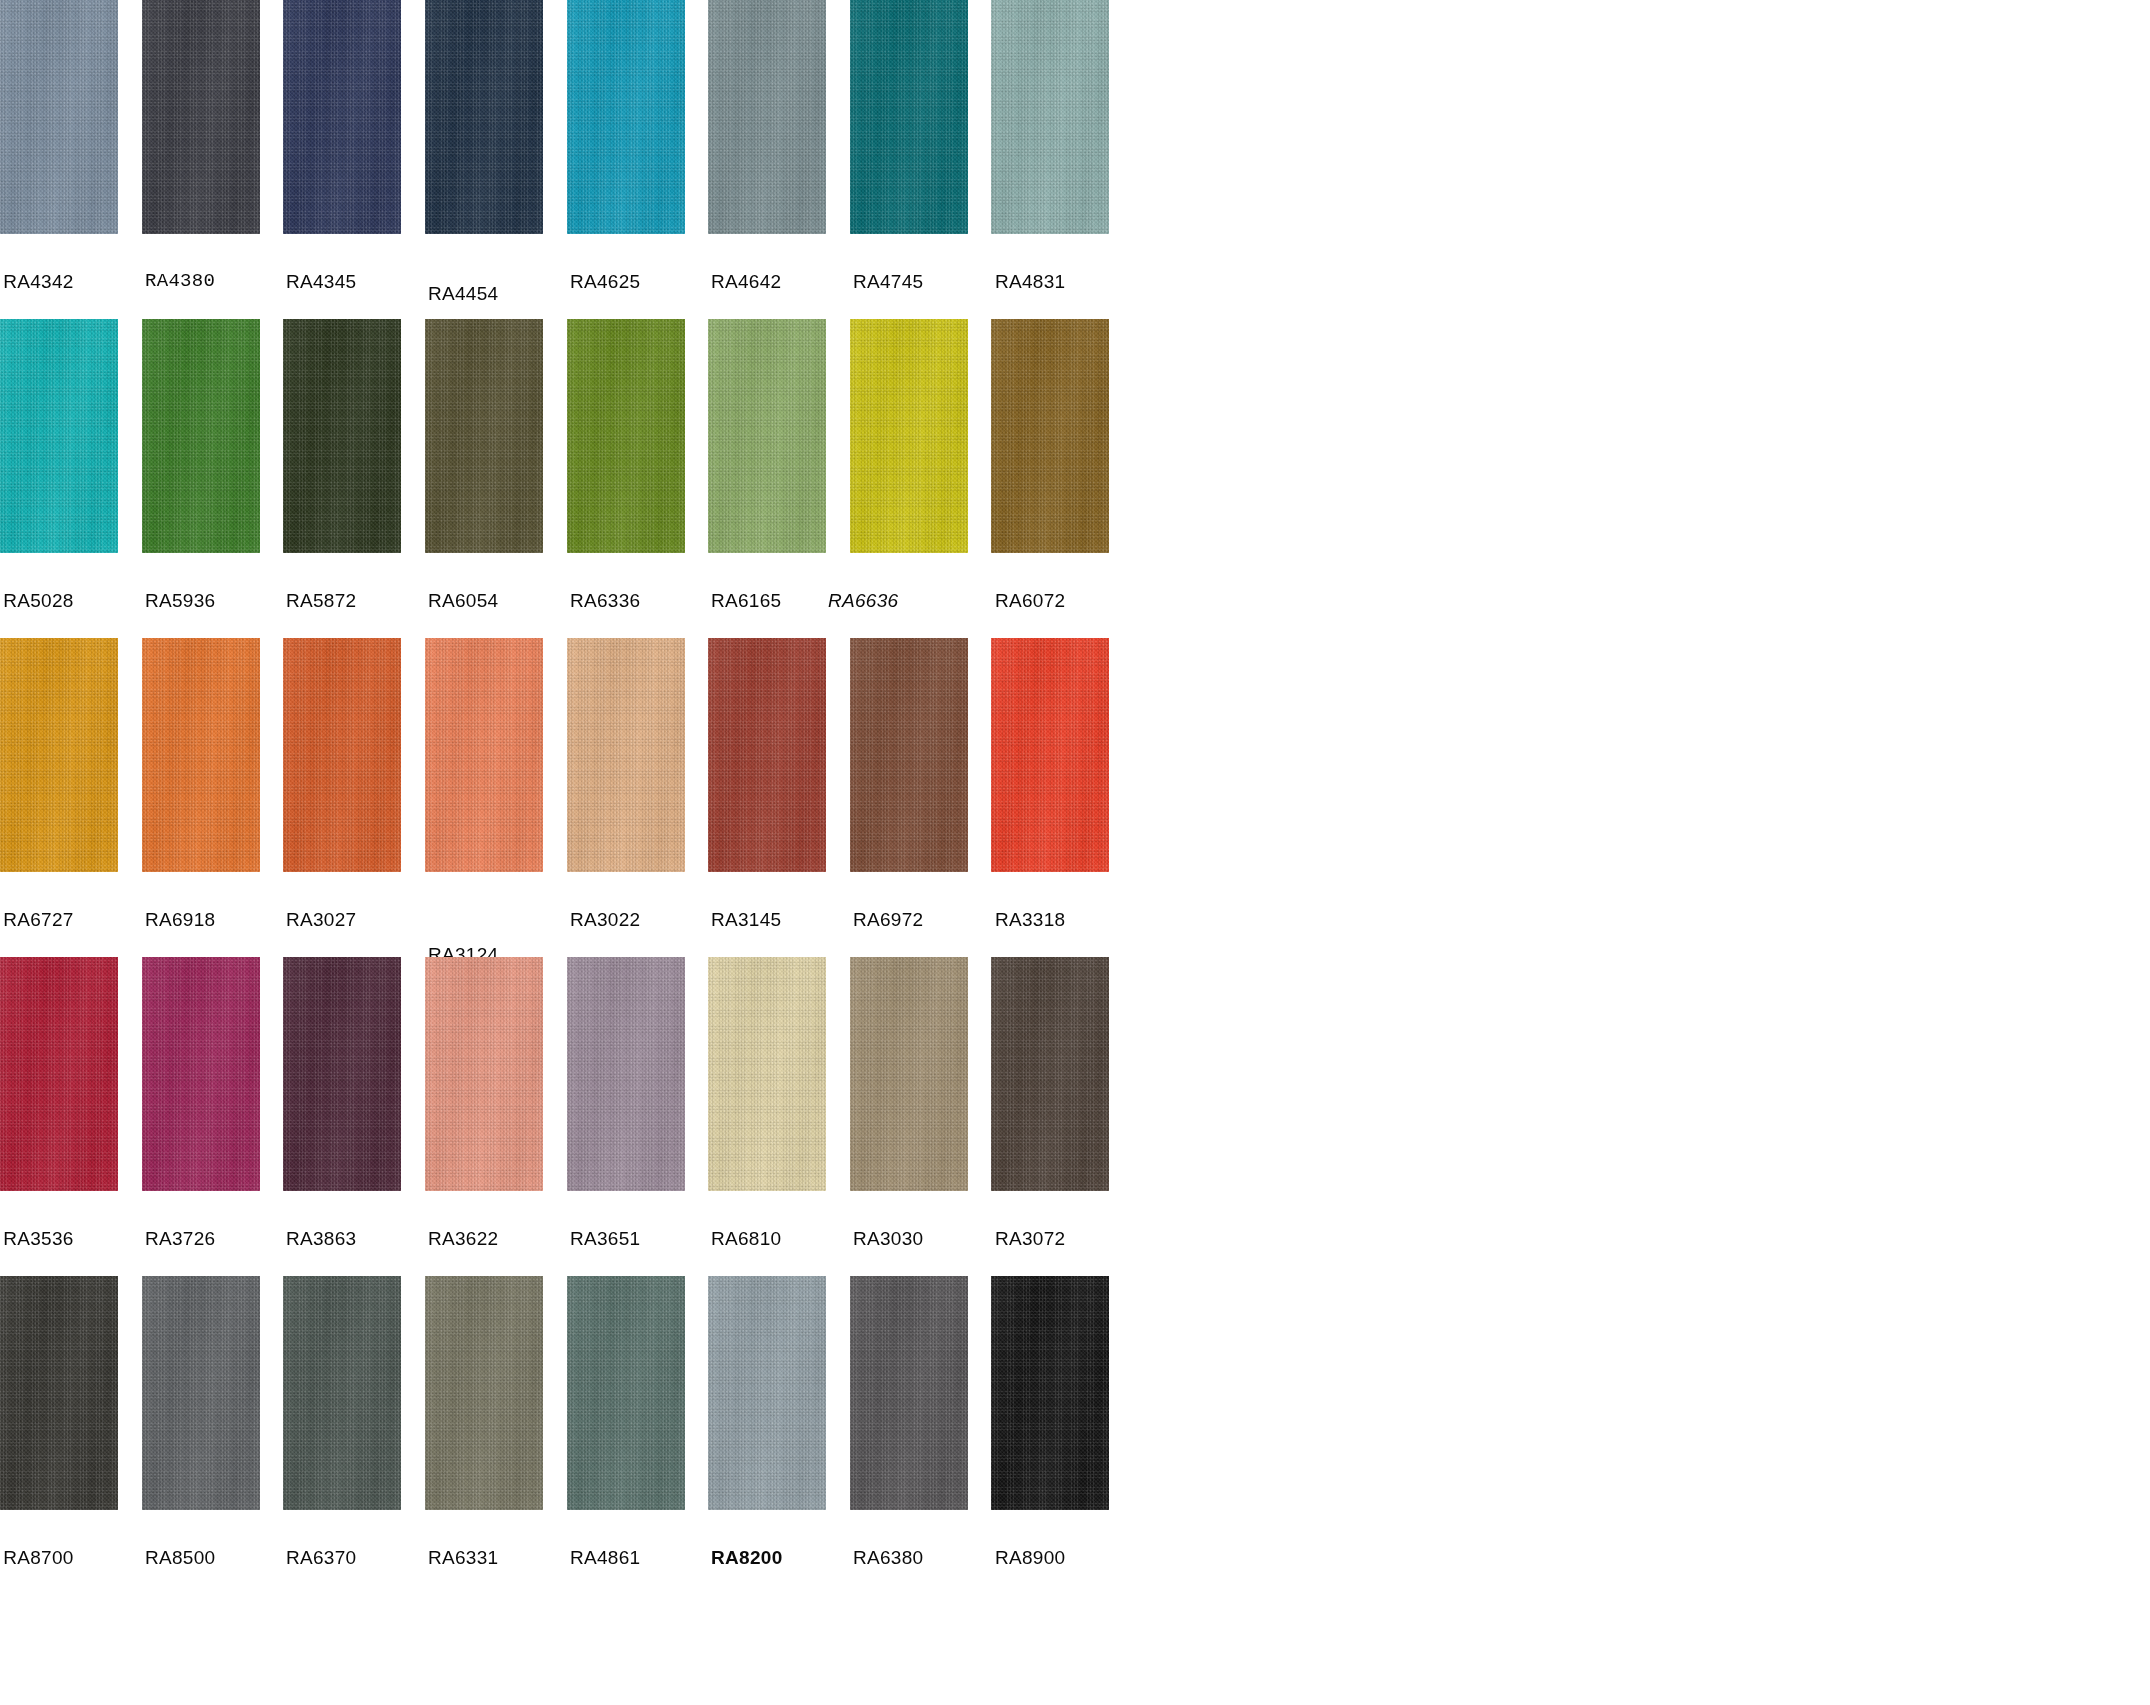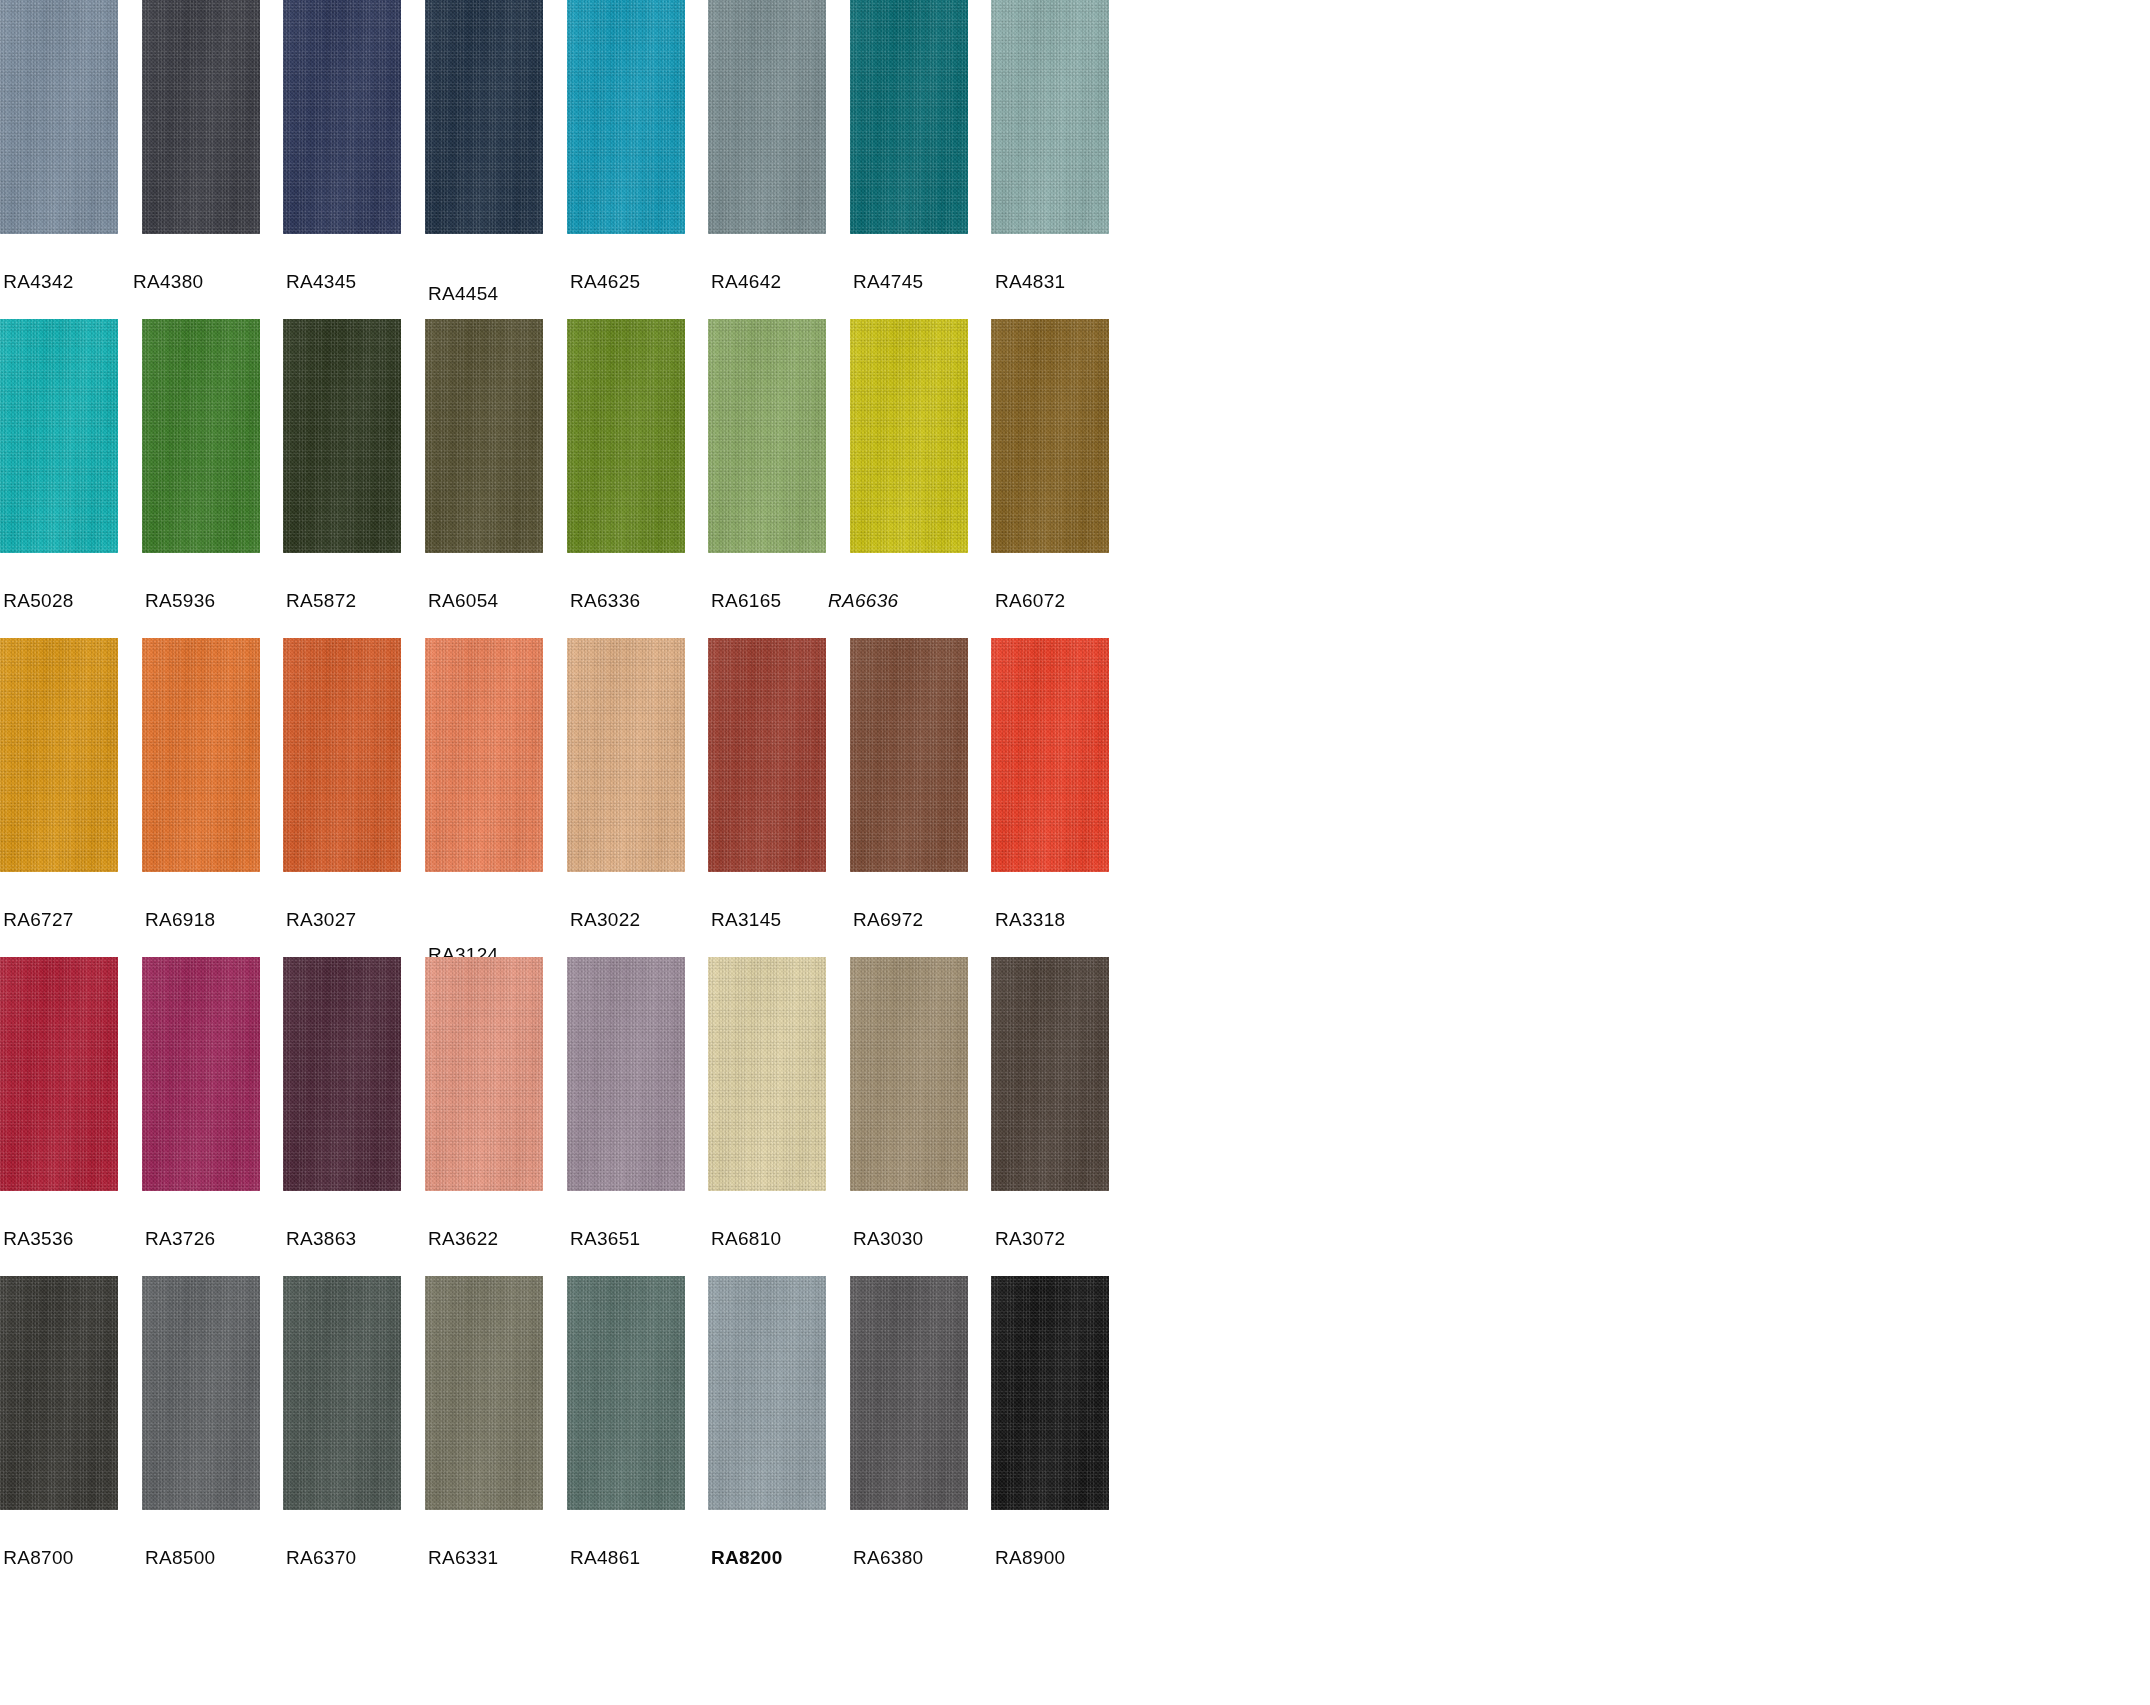--- a/index.html
+++ b/index.html
@@ -73,21 +73,21 @@
 
 <div id="chart">
     <div class="row" style="top: 0px;">
       <div class="cell" style="left: 0px; top: 0px; width: 118px;">
         <div class="swatch" title="slate blue" style="position: absolute; left: 0px; top: 0px; width: 118px; height: 234px; background-color: rgb(123, 141, 160);"></div>
       </div>
       <div class="label" style="top: 267px; left: 3.2px;">RA4342</div>
       <div class="cell" style="left: 142px; top: 0px; width: 118px;">
         <div class="swatch" title="charcoal navy" style="position: absolute; left: 0px; top: 0px; width: 118px; height: 234px; background-color: rgb(57, 58, 66);"></div>
       </div>
-      <div class="label" style="top: 267px; left: 133px;">RA4380</div>
+      <div class="label" style="top: 267px; left: 145px; font-family: Liberation Mono, monospace;">RA4380</div>
       <div class="cell" style="left: 283px; top: 0px; width: 118px;">
         <div class="swatch" title="deep indigo" style="position: absolute; left: 0px; top: 0px; width: 118px; height: 234px; background-color: rgb(43, 53, 89);"></div>
       </div>
       <div class="label" style="top: 267px; left: 286px;">RA4345</div>
       <div class="cell" style="left: 425px; top: 0px; width: 118px;">
         <div class="swatch" title="midnight navy" style="position: absolute; left: 0px; top: 0px; width: 118px; height: 234px; background-color: rgb(29, 47, 68);"></div>
       </div>
       <div class="label" style="top: 279px; left: 428px;">RA4454</div>
       <div class="cell" style="left: 567px; top: 0px; width: 118px;">
         <div class="swatch" title="bright teal blue" style="position: absolute; left: 0px; top: 0px; width: 118px; height: 234px; background-color: rgb(15, 155, 186);"></div>

